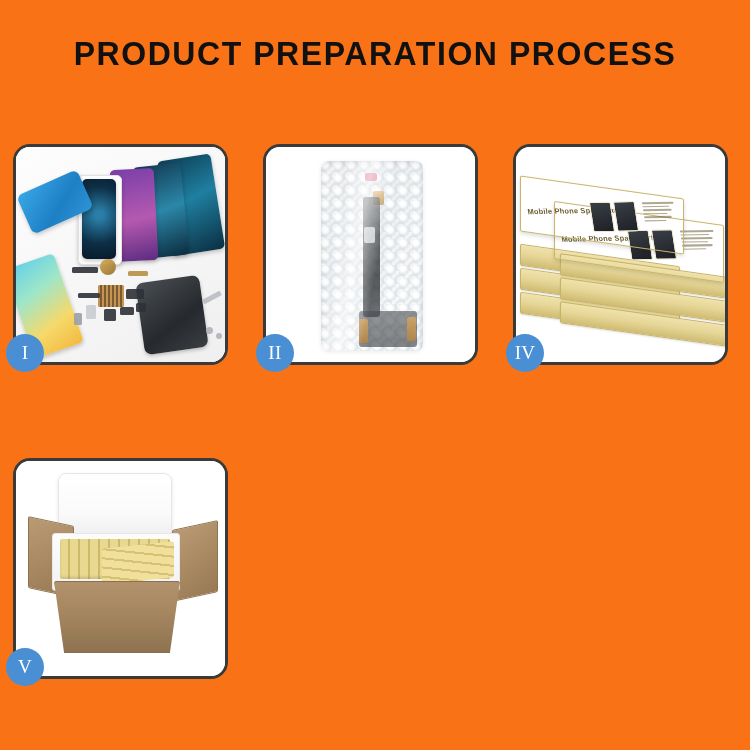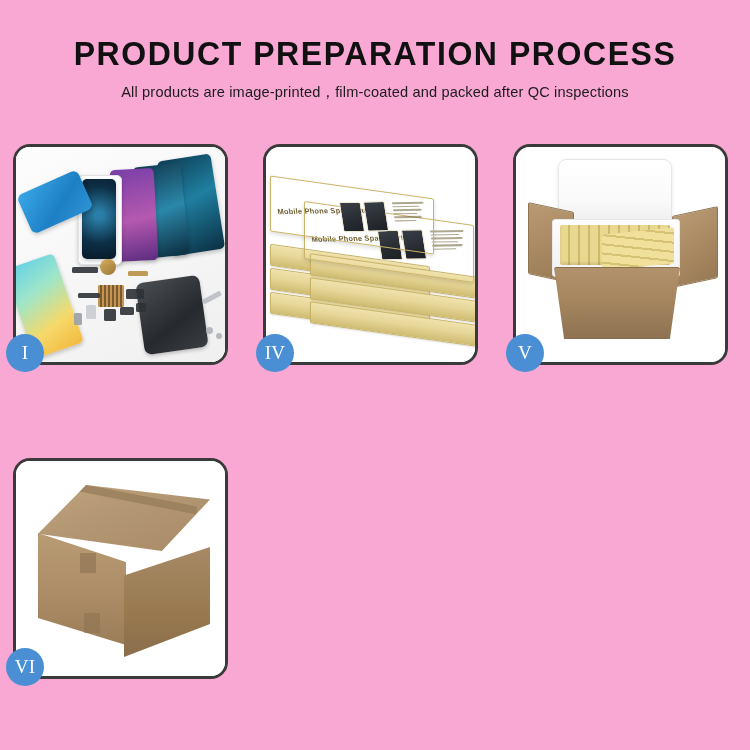--- a/index.html
+++ b/index.html
@@ -10,21 +10,21 @@
   body {
     width: 750px;
     height: 750px;
     overflow: hidden;
     font-family: "Liberation Sans", sans-serif;
     position: relative;
   }
   .page {
     position: absolute;
     inset: 0;
-    background: #f9a8d4;
+    background: #f97316;
   }
 
   
   .header {
     position: absolute;
     left: 0;
     top: 0;
     width: 750px;
     text-align: center;
   }
@@ -367,21 +367,20 @@
     opacity: 0.9;
   }
 </style>
 </head>
 <body>
 
 <div class="page">
 
   <div class="header">
     <h1 class="title">PRODUCT PREPARATION PROCESS</h1>
-    <p class="subtitle">All products are image-printed，film-coated and packed after QC inspections</p>
   </div>
 
   <div class="grid">
 
     <div class="panel">
       <div class="panel-inner">
         <div class="p1-bg"></div>
         <div class="art">
 
           <div class="ph" style="left:148px;top:10px;width:54px;height:96px;background:linear-gradient(160deg,#0e3f56,#1f7fa0 45%,#0b2f42);transform:rotate(-9deg);"></div>
@@ -409,20 +408,36 @@
           <div class="chip" style="left:58px;top:166px;width:8px;height:12px;background:#9aa0a6;"></div>
           <div class="chip" style="left:120px;top:156px;width:10px;height:9px;"></div>
           <div class="chip" style="left:186px;top:148px;width:20px;height:5px;background:#b9bec3;transform:rotate(-28deg);"></div>
           <div class="chip" style="left:190px;top:180px;width:7px;height:7px;border-radius:50%;background:#aeb3b8;"></div>
           <div class="chip" style="left:200px;top:186px;width:6px;height:6px;border-radius:50%;background:#aeb3b8;"></div>
         </div>
       </div>
       <div class="badge">I</div>
     </div>
 
+    <div class="panel">
+      <div class="panel-inner">
+        <div class="art">
+          <div class="bubblewrap">
+            <div class="bw-pink"></div>
+            <div class="bw-gold-top"></div>
+            <div class="bw-part"></div>
+            <div class="bw-connector"></div>
+            <div class="bw-gold-a"></div>
+            <div class="bw-gold-b"></div>
+            <div class="bw-sheen"></div>
+          </div>
+        </div>
+      </div>
+      <div class="badge">II</div>
+    </div>
 
 
     <div class="panel">
       <div class="panel-inner">
         <div class="art">
           <div class="stack">
 
             <div class="box-layer" style="left:0px;top:86px;transform:skewY(8deg);"></div>
             <div class="box-layer" style="left:0px;top:110px;transform:skewY(8deg);"></div>
             <div class="box-layer" style="left:0px;top:134px;transform:skewY(8deg);"></div>
@@ -473,31 +488,15 @@
           <div class="p5-flap-r"></div>
           <div class="p5-foamband"></div>
           <div class="p5-yellow"></div>
           <div class="p5-yellow2"></div>
           <div class="p5-body"></div>
         </div>
       </div>
       <div class="badge">V</div>
     </div>
 
-    <div class="panel">
-      <div class="panel-inner">
-        <div class="art">
-          <div class="p6">
-            <div class="p6-top">
-              <div class="p6-seam"></div>
-            </div>
-            <div class="p6-left"></div>
-            <div class="p6-right"></div>
-            <div class="p6-tab-a"></div>
-            <div class="p6-tab-b"></div>
-          </div>
-        </div>
-      </div>
-      <div class="badge">VI</div>
-    </div>
 
   </div>
 </div>
 
 </body></html>

